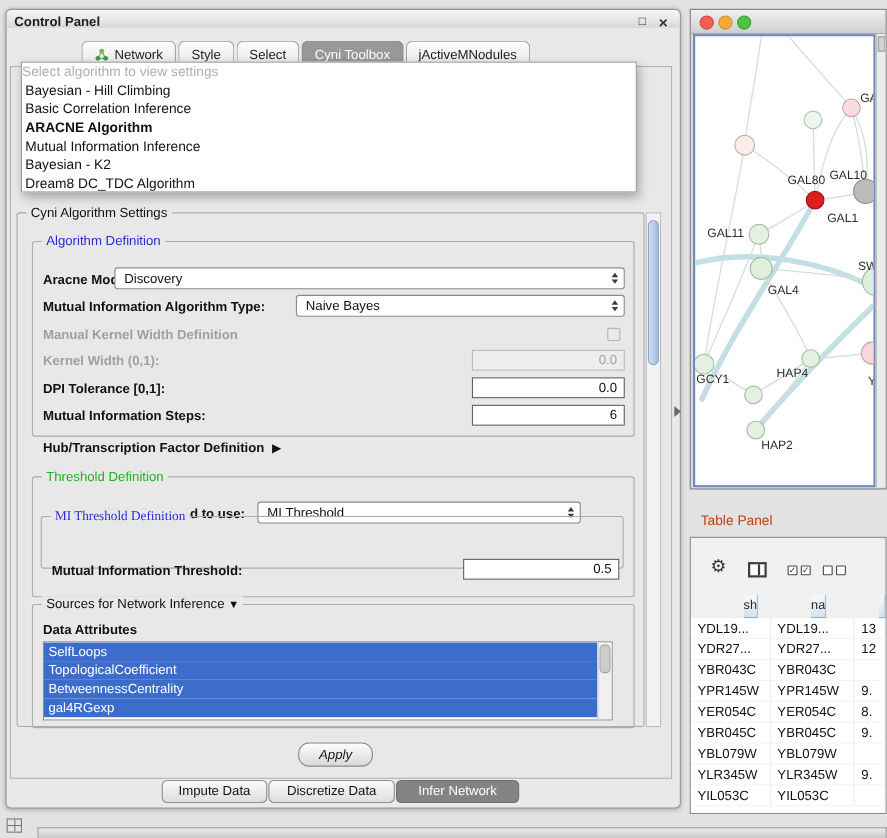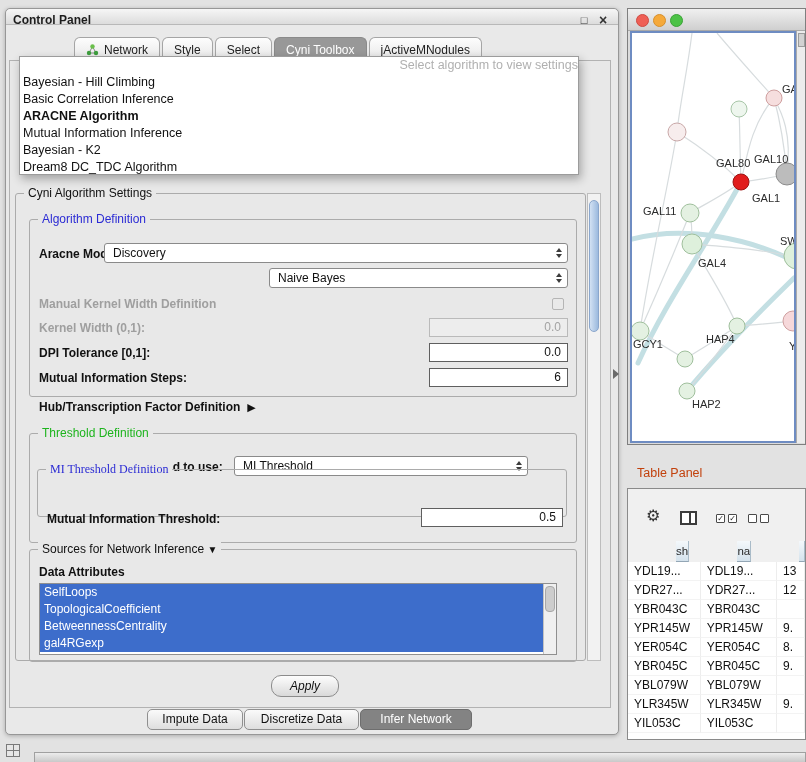--- a/index.html
+++ b/index.html
@@ -25,21 +25,21 @@
   .tab { display:flex; align-items:center; gap:5px; padding:0 11px;
     border:1px solid #a5a5a5; border-bottom:none; border-radius:6px 6px 0 0;
     background:linear-gradient(#fdfdfd,#e6e6e6); margin-right:2px; font-size:12px; color:#222; }
   .tab.sel { background:#989898; color:#fff; border-color:#8a8a8a; }
   .cp-content { position:absolute; left:3px; top:51px; width:602px; height:648px;
     border:1px solid #b2b2b2; background:#e8e8e8; }
   
   .popup { position:absolute; left:13px; top:47px; width:560px; height:119px;
     background:#fff; border:1px solid #9c9c9c; box-shadow:2px 4px 9px rgba(0,0,0,.3);
     z-index:50; font-size:12.5px; }
-  .popup .ph { height:17px; line-height:17px; text-align:right; color:#b0b0b0; }
+  .popup .ph { height:17px; line-height:17px; text-align:left; color:#b0b0b0; }
   .popup .it { height:17px; line-height:17px; padding-left:3px; white-space:nowrap; }
   .popup .it.sel { font-weight:bold; }
   
   .gbox { position:absolute; border:1px solid #ababab; border-radius:3px; }
   .gtitle { position:absolute; top:-8px; left:8px; background:#e8e8e8; padding:0 4px;
     font-size:12px; white-space:nowrap; }
   .t-blue { color:#2b2bd4; } .t-green { color:#1db41d; }
   .bl { position:absolute; font-weight:bold; font-size:12px; white-space:nowrap; }
   .dis { color:#9f9f9f; }
   
@@ -171,20 +171,21 @@
     <span class="gtitle t-blue">Algorithm Definition</span>
   </div>
   <span class="bl" style="left:33px; top:238px;">Aracne Mode:</span>
   <div class="combo" style="left:98px; top:234px; width:464px; height:20px;">
     <span class="val">Discovery</span>
     <span class="arr">
         <i class="tu"></i>
         <i class="td"></i>
       </span>
   </div>
+  <span class="bl" style="left:33px; top:263px;">Mutual Information Algorithm Type:</span>
   <div class="combo" style="left:263px; top:259px; width:299px; height:20px;">
     <span class="val">Naive Bayes</span>
     <span class="arr">
         <i class="tu"></i>
         <i class="td"></i>
       </span>
   </div>
   <span class="bl dis" style="left:33px; top:288px;">Manual Kernel Width Definition</span>
   <span class="cbx-dis" style="left:546px; top:289px;"></span>
   <span class="bl dis" style="left:33px; top:312px;">Kernel Width (0,1):</span>

